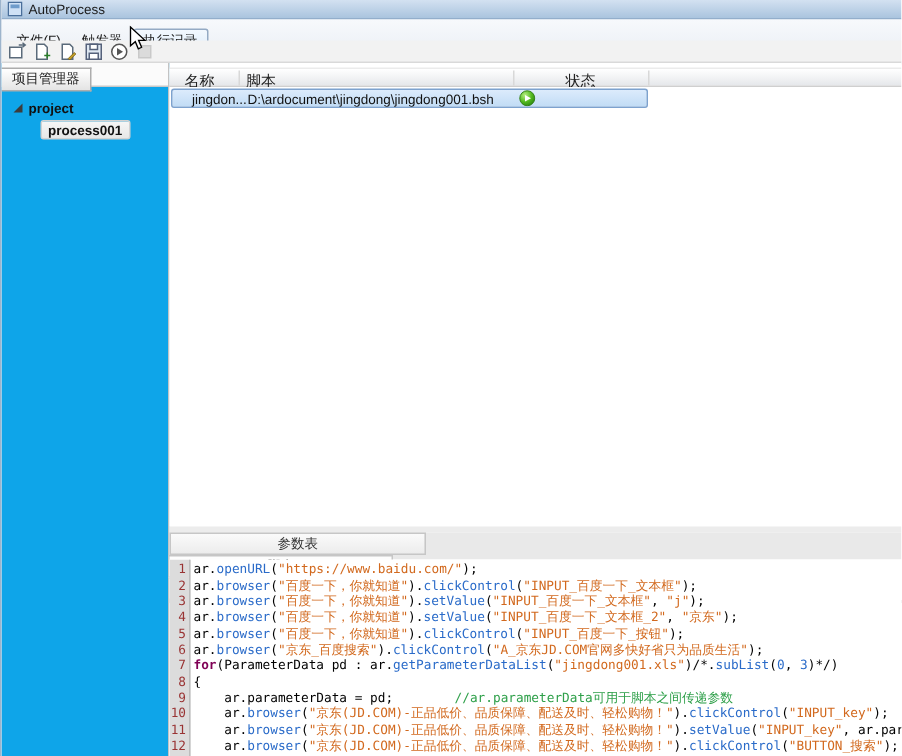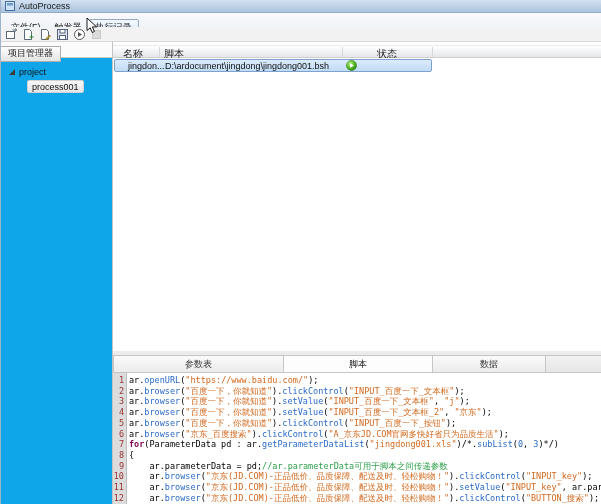--- a/index.html
+++ b/index.html
@@ -41,21 +41,21 @@
     background:#0ea5e9; border-right:1px solid #c3c3c3;
   }
   .sidebar-tabsbar { height:16px; border-bottom:1px solid #c9c9c9; background:#fbfbfb; }
   .sidebar-tab {
     display:inline-flex; height:16px; padding:0 7px; align-items:center;
     font-size:9px; color:#222;
     background:linear-gradient(#ffffff,#e4e4e4);
     border:1px solid #adadad; border-left:none;
   }
   .tree { padding-top:7px; font-size:9px; color:#111; }
-  .tree-row { height:14px; display:flex; align-items:center; }
+  .tree-row { height:14px; display:flex; align-items:center;font-weight:bold; }
   .expander {
     width:0; height:0; margin-left:8px; margin-right:4px;
     border-bottom:6px solid #3c3c3c; border-left:6px solid transparent;
   }
   .tree-child-chip {
     margin-left:26px; padding:0 4px; height:13px; line-height:13px;
     background:linear-gradient(#f6f6f6,#e7e7e7);
     border:1px solid #d2d2d2; border-radius:2px;
   }
   
@@ -73,21 +73,21 @@
     position:absolute; left:1px; top:1px; width:318px; height:13px;
     background:linear-gradient(#dcebfc,#c1dcf5);
     border:1px solid #7da2ce; border-radius:2px;
     font-size:9px; color:#111;padding-left:41px;
   }
   .td-name { position:absolute; left:13px; top:1px; }
   .td-script { position:absolute; left:50px; top:1px; white-space:nowrap; }
   .td-status { position:absolute; left:231px; top:0px; }
   
   .h-splitter { position:absolute; left:0; top:309px; width:489px; height:4px; background:#ececec; }
-  .tabs-row { position:absolute; left:0; top:313px; width:489px; height:18px; display:flex; background:#e9e9e9; }
+  .tabs-row { position:absolute; left:0; top:313px; width:489px; height:18px; display:flex; background:#e9e9e9;flex-direction:column; }
   .seg-tab {
     height:18px; border:1px solid #c6c6c6; margin-left:-1px;
     background:linear-gradient(#fafafa,#ececec);
     font-size:9px; color:#333; display:flex; align-items:center; justify-content:center;
   }
   .seg-tab:first-child { margin-left:0; }
   .seg-tab.active { background:#fdfdfd; color:#111; }
   .seg-tab.filler { background:linear-gradient(#f2f2f2,#e6e6e6); }
   
   .editor { position:absolute; left:0; top:331px; width:489px; height:131px; display:flex; background:#fff; overflow:hidden; }
@@ -98,21 +98,21 @@
   }
   .code {
     flex:1; padding:2px 0 0 2px; overflow:hidden;
     font-family:"DejaVu Sans Mono", monospace; font-size:8.5px; line-height:10.7px;
     white-space:pre; color:#000;
   }
   .tok-p { color:#000; }
   .tok-m { color:#2a6bc9; }
   .tok-s { color:#d2691e; }
   .tok-k { color:#7f0055; font-weight:bold; }
-  .tok-c { color:#2fa04a; }
+  .tok-c { color:#2fa04a;margin-left:41px; }
   .tok-n { color:#2a6bc9; }
   
   .cursor { position:absolute; left:85px; top:17px; z-index:50; }
 </style>
 </head>
 <body>
 
 <div id="window">
 
   <div class="titlebar">

